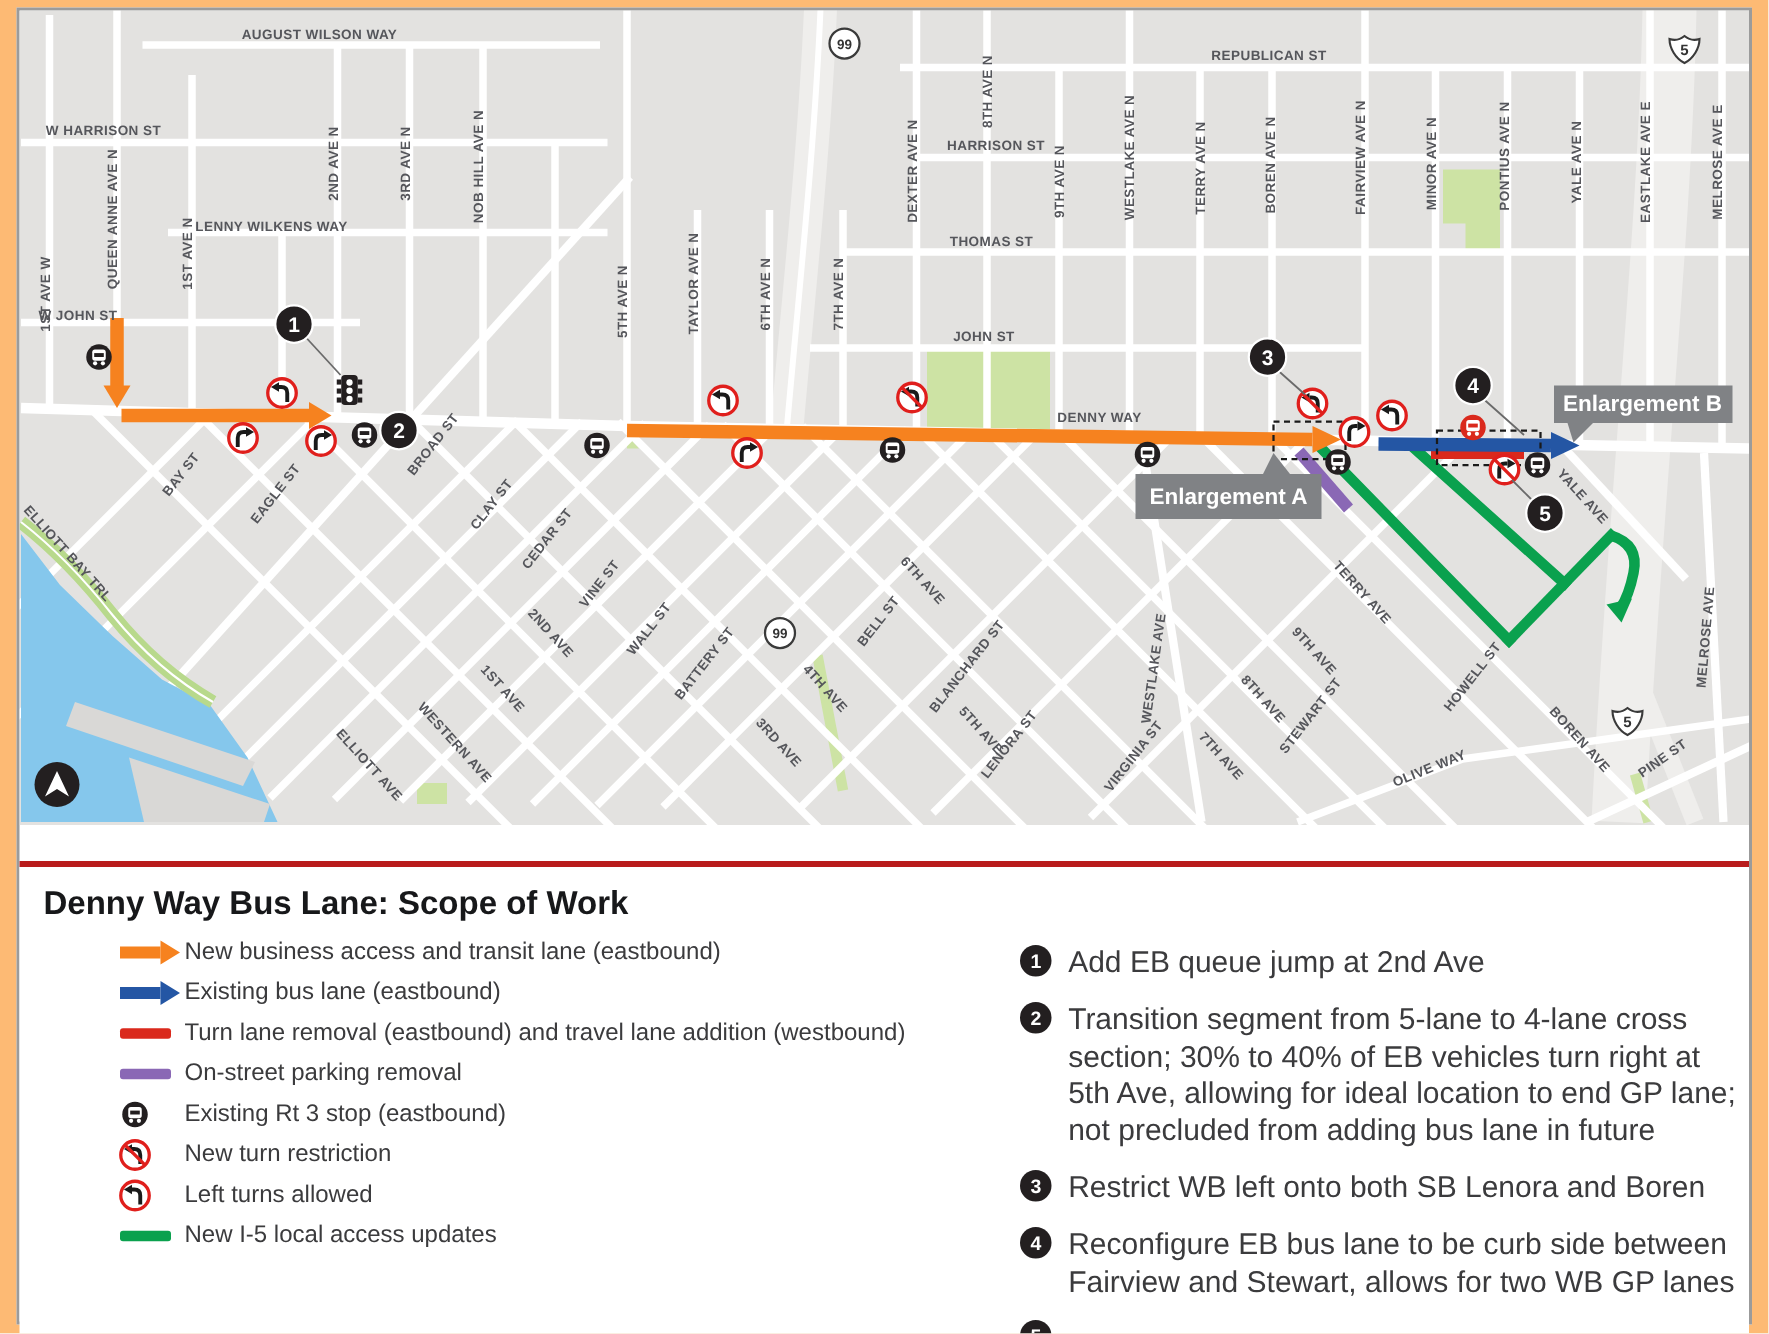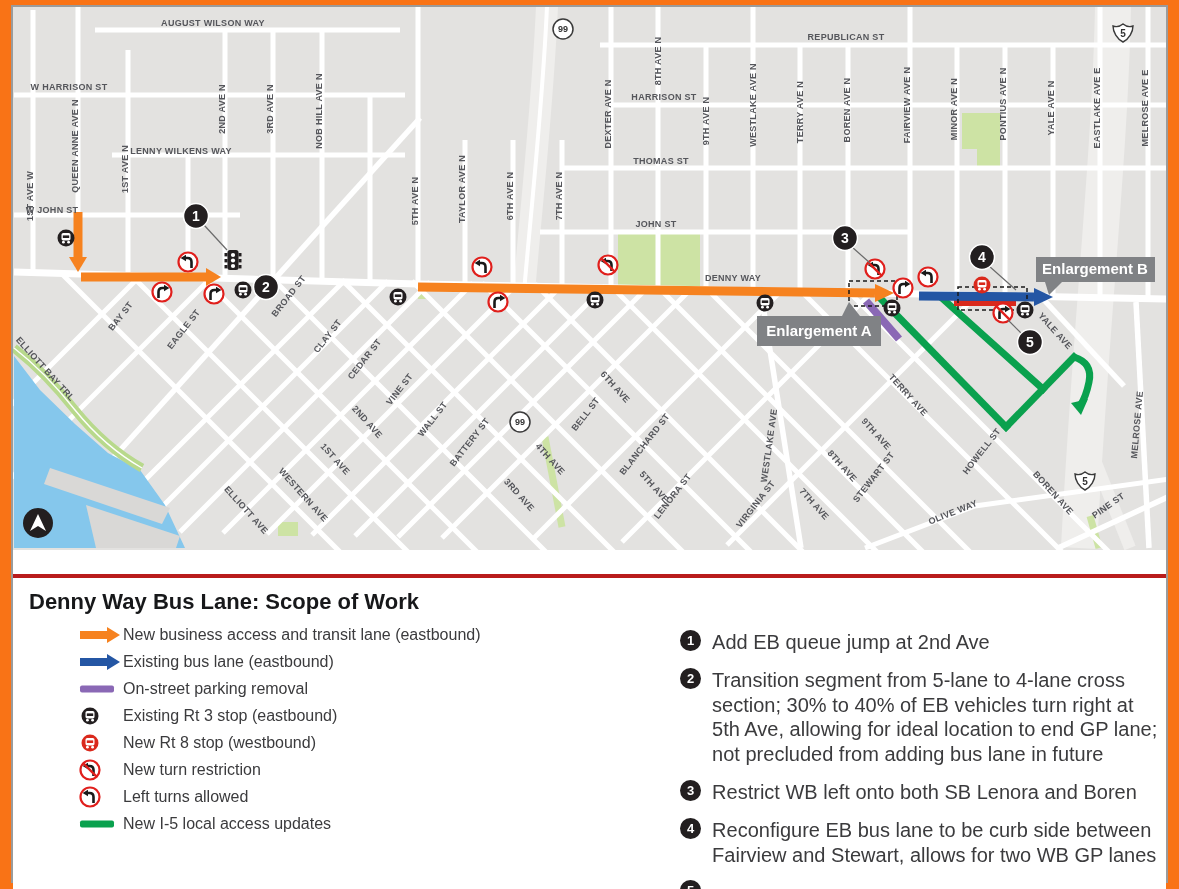--- a/index.html
+++ b/index.html
@@ -1,16 +1,16 @@
 <!DOCTYPE html>
 <html><head>
 <meta charset="utf-8">
 <style>
   html,body{margin:0;padding:0;background:#ffffff;font-family:"Liberation Sans",sans-serif;}
-  #page{position:relative;width:1179px;height:889px;background:#f97316;overflow:hidden;}
+  #page{position:relative;width:1179px;height:889px;background:#fdba74;overflow:hidden;}
   #frame{position:absolute;left:11px;top:5px;width:1157px;height:878px;border:2px solid #9b9b9b;box-sizing:border-box;background:#ffffff;}
   #map-wrap{position:absolute;left:13px;top:7px;width:1153px;height:543px;overflow:hidden;}
   #map-svg{display:block;}
   #legend{position:absolute;left:13px;top:574px;width:1153px;height:331px;background:#ffffff;border-top:4px solid #b91c1c;box-sizing:border-box;}
   .lg-title{font-size:22px;font-weight:700;color:#17181a;margin:11px 0 9px 16px;letter-spacing:0;}
   .lg-cols{display:flex;padding-left:16px;margin-left:48px;}
   .lg-left{width:604px;}
   .lg-row{display:flex;align-items:center;margin-bottom:6px;height:21px;}
   .lg-swatch{width:46px;height:22px;flex:0 0 46px;display:flex;align-items:center;}
   .lg-label{font-size:16px;color:#3b3b3d;white-space:nowrap;}
@@ -406,48 +406,44 @@
               <svg width="46" height="22" viewBox="0 0 46 22">
                 <line x1="3" y1="11" x2="30" y2="11" stroke="#2456a4" stroke-width="8"></line>
                 <polygon points="30,3 30,19 43,11" fill="#2456a4"></polygon>
               </svg>
             </span>
             <span class="lg-label">Existing bus lane (eastbound)</span>
           </div>
           <div class="lg-row">
             <span class="lg-swatch">
               <svg width="46" height="22" viewBox="0 0 46 22">
+                <rect x="3" y="7.5" width="34" height="7" rx="2" fill="#da291c"></rect>
+              </svg>
+            </span>
+            <span class="lg-label">Turn lane removal (eastbound) and travel lane addition (westbound)</span>
+          </div>
+          <div class="lg-row">
+            <span class="lg-swatch">
+              <svg width="46" height="22" viewBox="0 0 46 22">
                 <rect x="3" y="7.5" width="34" height="7" rx="2" fill="#8a68b5"></rect>
               </svg>
             </span>
             <span class="lg-label">On-street parking removal</span>
           </div>
           <div class="lg-row">
             <span class="lg-swatch">
               <svg width="46" height="22" viewBox="0 0 46 22">
                 <circle cx="13" cy="11" r="8.5" fill="#231f20"></circle>
                 <rect x="8.5" y="6" width="9" height="7.5" rx="1.8" fill="#fff"></rect>
                 <rect x="9.8" y="8.4" width="6.4" height="2.6" fill="#231f20"></rect>
                 <circle cx="10.4" cy="15.2" r="1.4" fill="#fff"></circle>
                 <circle cx="15.6" cy="15.2" r="1.4" fill="#fff"></circle>
               </svg>
             </span>
             <span class="lg-label">Existing Rt 3 stop (eastbound)</span>
-          </div>
-          <div class="lg-row">
-            <span class="lg-swatch">
-              <svg width="46" height="22" viewBox="0 0 46 22">
-                <circle cx="13" cy="11" r="8.5" fill="#da291c"></circle>
-                <rect x="8.5" y="6" width="9" height="7.5" rx="1.8" fill="#fff"></rect>
-                <rect x="9.8" y="8.4" width="6.4" height="2.6" fill="#da291c"></rect>
-                <circle cx="10.4" cy="15.2" r="1.4" fill="#fff"></circle>
-                <circle cx="15.6" cy="15.2" r="1.4" fill="#fff"></circle>
-              </svg>
-            </span>
-            <span class="lg-label">New Rt 8 stop (westbound)</span>
           </div>
           <div class="lg-row">
             <span class="lg-swatch">
               <svg width="46" height="22" viewBox="0 0 46 22">
                 <circle cx="13" cy="11" r="9.5" fill="#fff" stroke="#e01f1c" stroke-width="2.2"></circle>
                 <path d="M16.5,17 L16.5,11 Q16.5,7 12.5,7 L11,7" stroke="#1a1a1a" stroke-width="2.6" fill="none"></path>
                 <polygon points="11,3.8 5.6,7 11,10.2" fill="#1a1a1a"></polygon>
                 <line x1="6.6" y1="4.6" x2="19.4" y2="17.4" stroke="#e01f1c" stroke-width="2.3"></line>
               </svg>
             </span>

